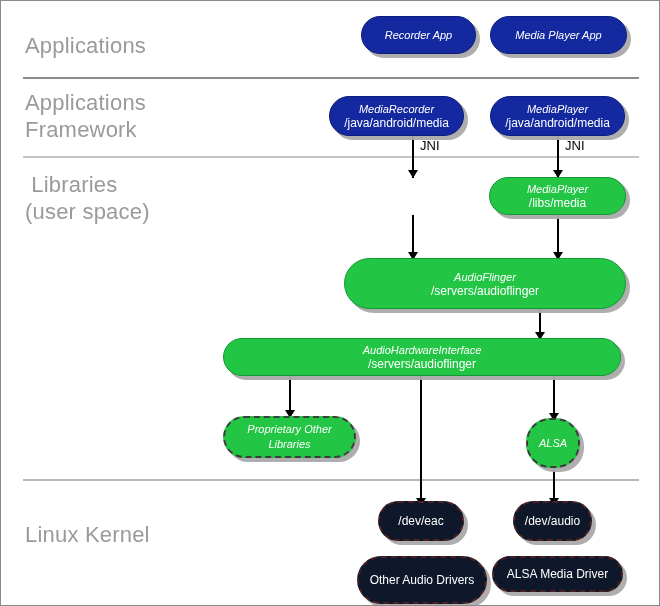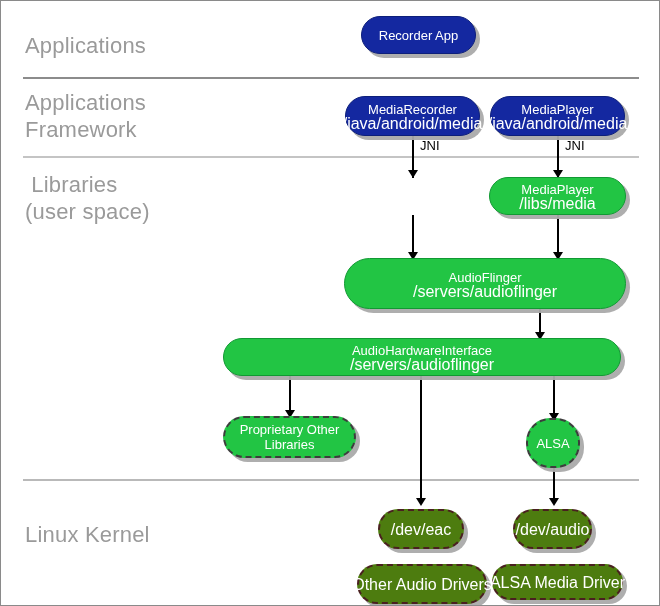--- a/index.html
+++ b/index.html
@@ -47,32 +47,33 @@
     display: flex;
     flex-direction: column;
     align-items: center;
     justify-content: center;
     color: #ffffff;
     text-align: center;
     box-shadow: 4px 4px 0 0 rgba(170,170,170,0.95);
     z-index: 5;
   }
   .node .t1 {
-    font-size: 13px;
+    font-size: 11px;
     line-height: 15px;
     white-space: nowrap;
+    font-style: italic;
   }
   .node .t2 {
-    font-size: 16px;
+    font-size: 12px;
     line-height: 13px;
     white-space: nowrap;
   }
   .node.blue  { background: #1428a0; border: 1px solid #0d1f7a; }
   .node.green { background: #22c544; border: 1px solid #119933; }
-  .node.red   { background: #4d7c0f; border: 1px solid #8c0000; margin-top: 8px; }
+  .node.red   { background: #0f172a; border: 1px solid #8c0000; }
   .node.dashed { border-style: dashed; border-width: 2px; border-color: #3d3d3d; }
   .node.red.dashed { border-color: #4a2020; }
   .node.big { border-radius: 26px; }
   .node.pill { border-radius: 24px; }
 
   
   .conn {
     position: absolute;
     width: 0;
     border-left: 2px solid #000000;
@@ -139,22 +140,25 @@
   <div class="conn" style="left:552px; top:375px; height:42px;"></div>
   <div class="arrowhead" style="left:548px; top:412px;"></div>
 
   <div class="conn" style="left:552px; top:455px; height:46px;"></div>
   <div class="arrowhead" style="left:548px; top:497px;"></div>
 
   <div class="node blue pill" style="left:360px; top:15px; width:115px; height:38px;">
     <span class="t1">Recorder App</span>
   </div>
 
-
-  <div class="node blue pill" style="left:344px; top:95px; width:135px; height:40px;">
+  <div class="node blue pill" style="left:489px; top:15px; width:137px; height:38px;">
+    <span class="t1">Media Player App</span>
+  </div>
+
+  <div class="node blue pill" style="left:328px; top:95px; width:135px; height:40px;">
     <span class="t1">MediaRecorder</span>
     <span class="t2">/java/android/media</span>
   </div>
 
   <div class="node blue pill" style="left:489px; top:95px; width:135px; height:40px;">
     <span class="t1">MediaPlayer</span>
     <span class="t2">/java/android/media</span>
   </div>
 
 
@@ -183,21 +187,21 @@
   </div>
 
   <div class="node red dashed pill" style="left:377px; top:500px; width:86px; height:40px;">
     <span class="t2">/dev/eac</span>
   </div>
 
   <div class="node red dashed pill" style="left:512px; top:500px; width:79px; height:40px;">
     <span class="t2">/dev/audio</span>
   </div>
 
-  <div class="node red dashed pill" style="left:356px; top:555px; width:130px; height:40px;">
+  <div class="node red dashed pill" style="left:356px; top:555px; width:130px; height:48px;">
     <span class="t2">Other Audio Drivers</span>
   </div>
 
   <div class="node red dashed pill" style="left:491px; top:555px; width:131px; height:36px;">
     <span class="t2">ALSA Media Driver</span>
   </div>
 
 </div>
 
 </body></html>

